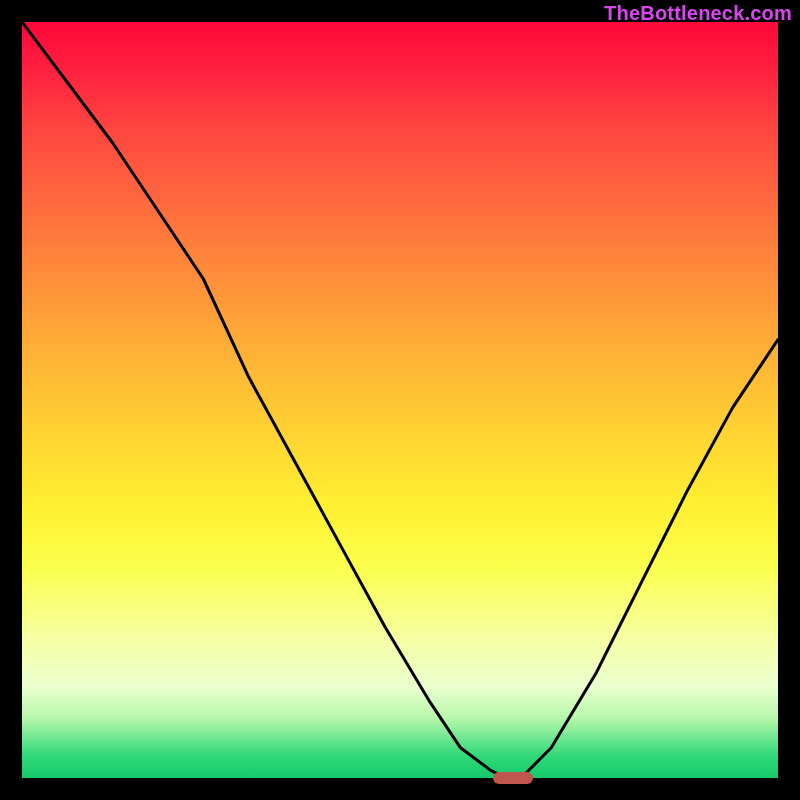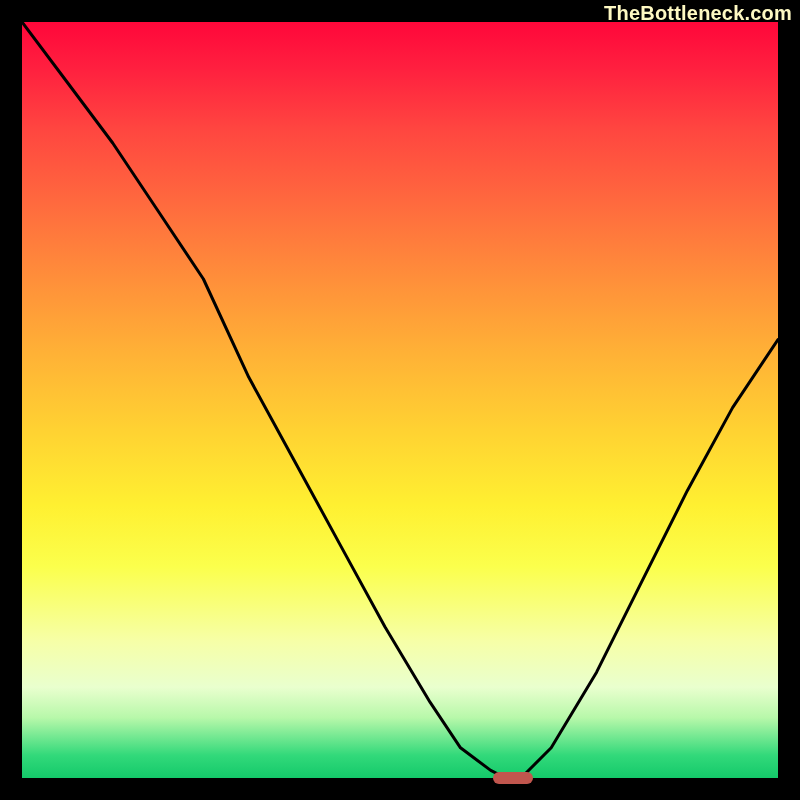--- a/index.html
+++ b/index.html
@@ -43,21 +43,21 @@
       #14c96a 100%
     );
   }
   .watermark {
     position: absolute;
     top: 2px;
     right: 8px;
     font-family: Arial, Helvetica, sans-serif;
     font-size: 20px;
     font-weight: 600;
-    color: #fef9c3;
+    color: #d946ef;
     letter-spacing: 0.2px;
     user-select: none;
   }
   svg.curve {
     position: absolute;
     left: 0;
     top: 0;
     width: 756px;
     height: 756px;
   }

